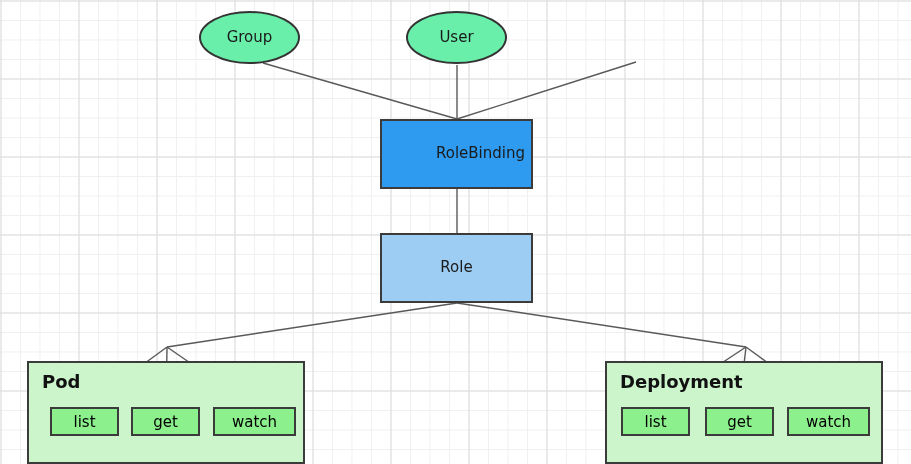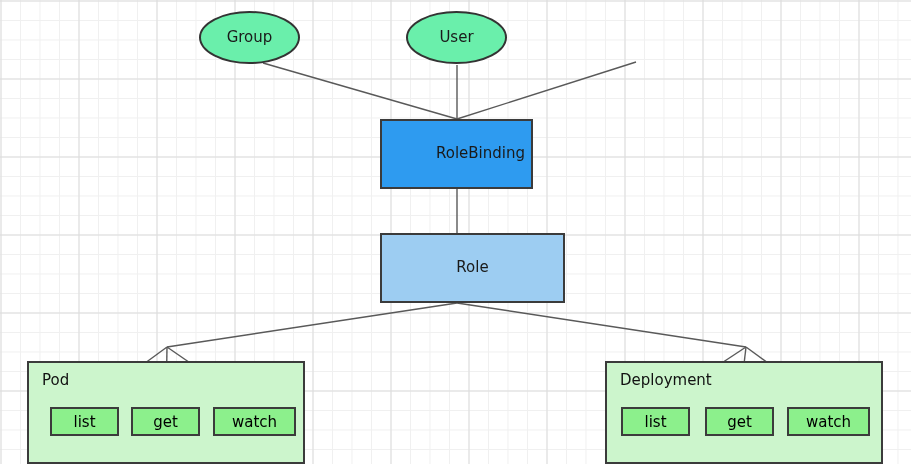--- a/index.html
+++ b/index.html
@@ -84,22 +84,22 @@
   .group-box {
     position: absolute;
     box-sizing: border-box;
     border: 2.4px solid #3b3b3b;
     background: #CCF5CC;
   }
   .group-title {
     position: absolute;
     left: 13px;
     top: 8px;
-    font-size: 15px;
-    font-weight: normal;
+    font-size: 18px;
+    font-weight: bold;
     color: #111111;
     white-space: nowrap;
   }
 
   .verb {
     position: absolute;
     box-sizing: border-box;
     border: 2.2px solid #3b3b3b;
     background: #8CF08C;
     display: flex;
@@ -140,21 +140,21 @@
 
   <div class="node ellipse" style="left:199px; top:11px; width:101px; height:53px;">
     <span>Group</span>
   </div>
 
 
   <div class="node rect-strong" style="left:380px; top:119px; width:153px; height:70px;">
     <span>RoleBinding</span>
   </div>
 
-  <div class="node rect-light" style="left:380px; top:233px; width:185px; height:70px;">
+  <div class="node rect-light" style="left:380px; top:233px; width:153px; height:70px;">
     <span>Role</span>
   </div>
 
   <div class="group-box" style="left:27px; top:361px; width:278px; height:103px;">
     <div class="group-title">Pod</div>
   </div>
   <div class="verb" style="left:50px; top:407px; width:69px; height:29px;">
     <span>list</span>
   </div>
   <div class="verb" style="left:131px; top:407px; width:69px; height:29px;">

